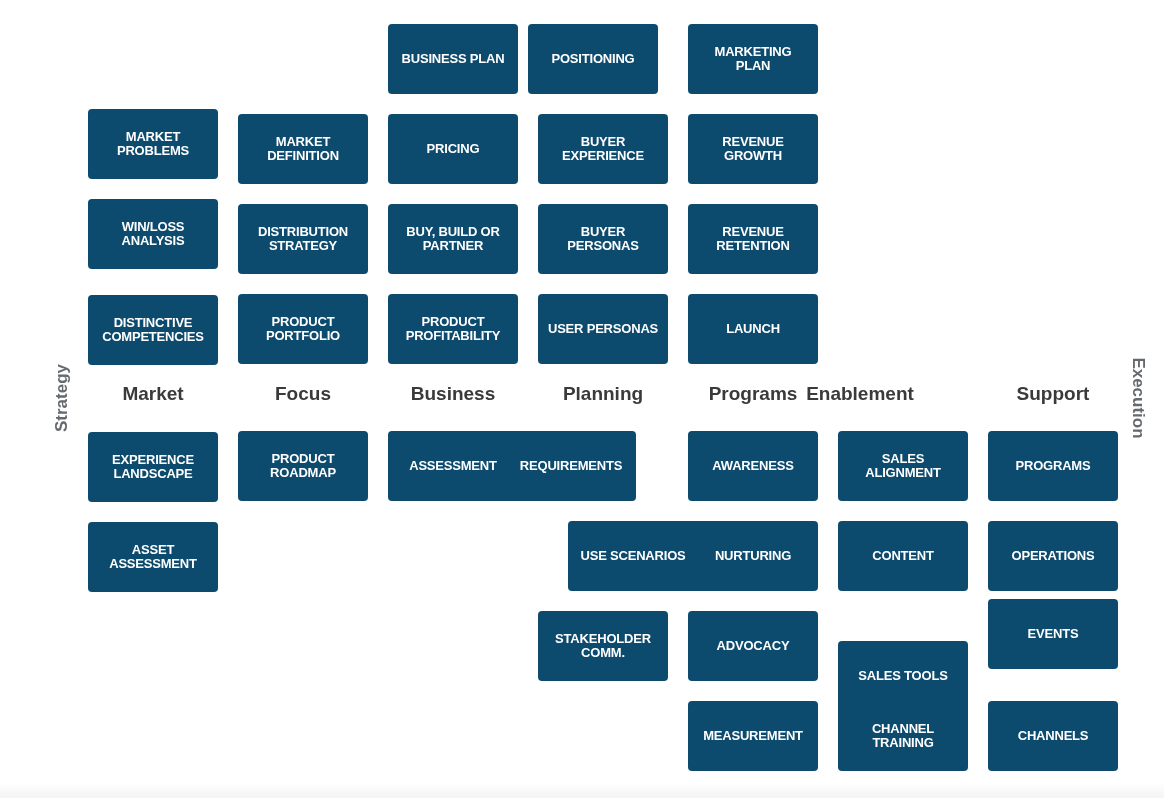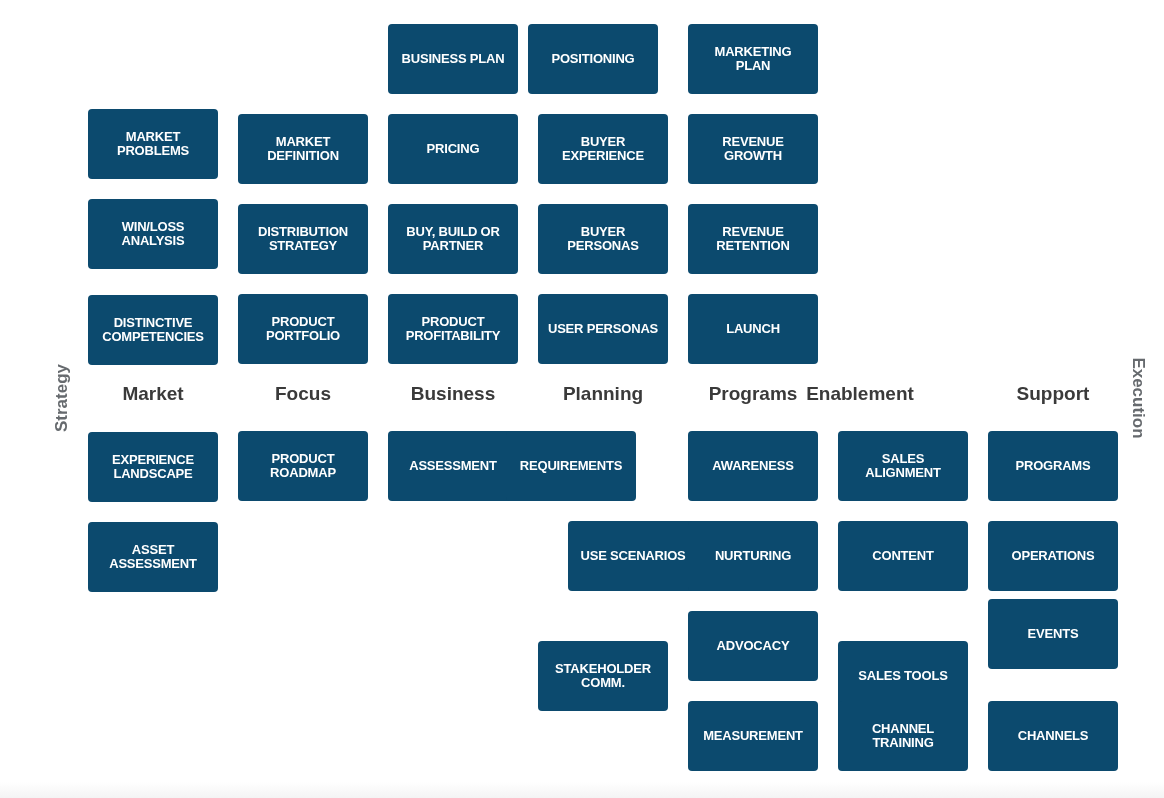--- a/index.html
+++ b/index.html
@@ -108,21 +108,21 @@
   </div>
 <div class="box" style="left:538px;top:294px">
     <span>USER PERSONAS</span>
   </div>
 <div class="box" style="left:506px;top:431px">
     <span>REQUIREMENTS</span>
   </div>
 <div class="box" style="left:568px;top:521px">
     <span>USE SCENARIOS</span>
   </div>
-<div class="box" style="left:538px;top:641px">
+<div class="box" style="left:538px;top:611px">
     <span>STAKEHOLDER
 COMM.</span>
   </div>
 
 <div class="col-header" style="left:688px">Programs</div>
 <div class="box" style="left:688px;top:24px">
     <span>MARKETING
 PLAN</span>
   </div>
 <div class="box" style="left:688px;top:114px">

